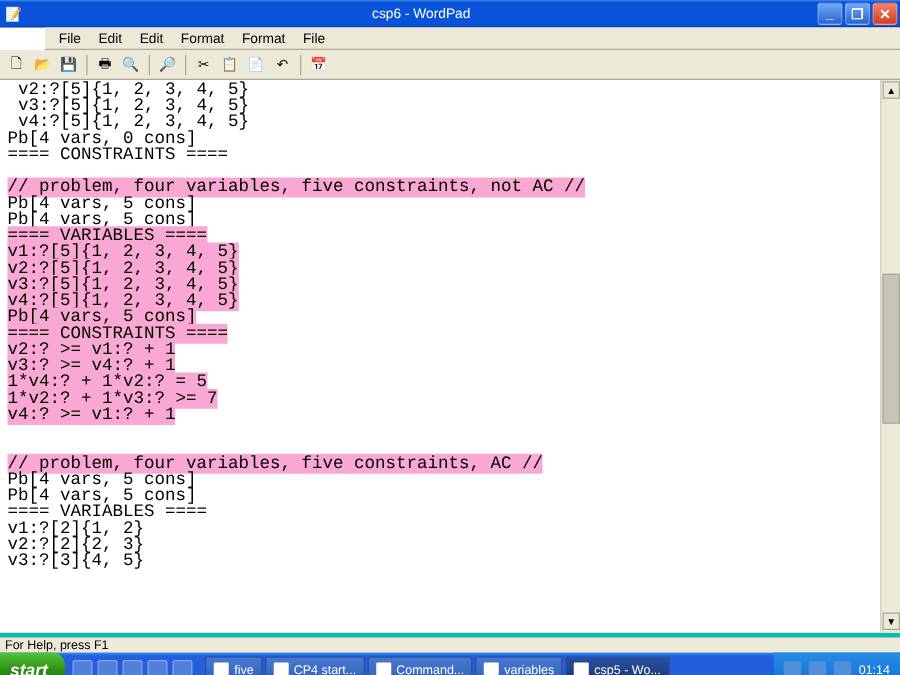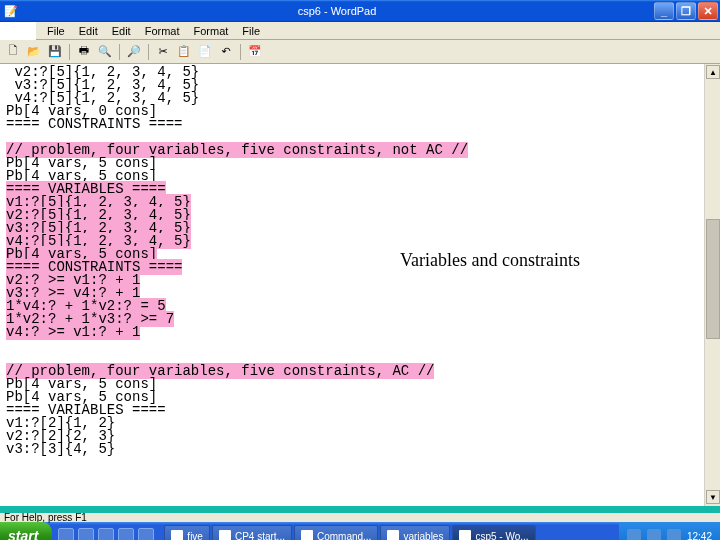--- a/index.html
+++ b/index.html
@@ -23,21 +23,21 @@
   .document { position: relative; width: 100%; height: 442px; background: #fff; overflow: hidden; }
   .doc-inner { position: absolute; left: 6px; top: 2px; right: 18px; font-family: "Courier New", monospace; font-size: 14px; line-height: 13px; white-space: pre; }
   .hl { background: #f9a8d4; }
   
   .annotation { position: absolute; left: 400px; top: 186px; font-family: Georgia, serif; font-size: 18px; color: #000; }
   
   .scrollbar { position: absolute; right: 0; top: 0; width: 16px; height: 100%; background: #ece9d8; border-left: 1px solid #d4d0c8; }
   .sbtn { width: 14px; height: 14px; margin: 1px; background: #ece9d8; border: 1px solid #aca899; display: flex; align-items: center; justify-content: center; font-size: 8px; }
   .sthumb { width: 14px; margin: 1px; background: #c8c4b8; border: 1px solid #aca899; }
   
-  .statusbar { height: 16px; background: #ece9d8; border-top: 7px solid #14b8a6; font-size: 10px; padding: 1px 4px; display: flex; align-items: center; }
+  .statusbar { height: 16px; background: #ece9d8; border-top: 4px solid #14b8a6; font-size: 10px; padding: 1px 4px; display: flex; align-items: center; }
   
   .taskbar { height: 28px; background: linear-gradient(to bottom, #3c8cf0, #245edb 10%, #245edb 90%, #163ca0); display: flex; align-items: center; }
   .start { height: 28px; padding: 0 14px 0 8px; background: linear-gradient(to bottom, #56c43a, #2a9014 50%, #1a7008); color: #fff; font-weight: bold; font-style: italic; font-size: 14px; display: flex; align-items: center; border-radius: 0 10px 10px 0; }
   .ql { display: flex; gap: 4px; padding: 0 6px; align-items: center; }
   .qlicon { width: 16px; height: 16px; background: #5080d8; border: 1px solid #80a8f0; border-radius: 2px; }
   .tasks { display: flex; gap: 2px; flex: 1; padding: 0 4px; align-items: center; overflow: hidden; }
   .task { height: 22px; background: linear-gradient(#4878d0, #3060b8); border: 1px solid #2850a0; border-radius: 2px; color: #fff; font-size: 10px; padding: 0 6px; display: flex; align-items: center; gap: 4px; max-width: 90px; overflow: hidden; white-space: nowrap; }
   .task.active { background: linear-gradient(#2850a0, #1a3870); }
   .task-icon { width: 12px; height: 12px; background: #fff; border-radius: 1px; flex-shrink: 0; }
   .tray { height: 28px; background: linear-gradient(#2a8ae8, #1070d0); padding: 0 8px; display: flex; align-items: center; gap: 6px; color: #fff; font-size: 10px; }
@@ -76,21 +76,20 @@
     <div class="tbtn">✂</div>
     <div class="tbtn">📋</div>
     <div class="tbtn">📄</div>
     <div class="tbtn">↶</div>
     <div class="tsep"></div>
     <div class="tbtn">📅</div>
   </div>
 
 <div class="document">
   <div class="doc-inner" id="docinner"><div> v2:?[5]{1, 2, 3, 4, 5}</div><div> v3:?[5]{1, 2, 3, 4, 5}</div><div> v4:?[5]{1, 2, 3, 4, 5}</div><div>Pb[4 vars, 0 cons]</div><div>==== CONSTRAINTS ====</div><div>&nbsp;</div><div><span class="hl">// problem, four variables, five constraints, not AC //</span></div><div>Pb[4 vars, 5 cons]</div><div>Pb[4 vars, 5 cons]</div><div><span class="hl">==== VARIABLES ====</span></div><div><span class="hl">v1:?[5]{1, 2, 3, 4, 5}</span></div><div><span class="hl">v2:?[5]{1, 2, 3, 4, 5}</span></div><div><span class="hl">v3:?[5]{1, 2, 3, 4, 5}</span></div><div><span class="hl">v4:?[5]{1, 2, 3, 4, 5}</span></div><div><span class="hl">Pb[4 vars, 5 cons]</span></div><div><span class="hl">==== CONSTRAINTS ====</span></div><div><span class="hl">v2:? &gt;= v1:? + 1</span></div><div><span class="hl">v3:? &gt;= v4:? + 1</span></div><div><span class="hl">1*v4:? + 1*v2:? = 5</span></div><div><span class="hl">1*v2:? + 1*v3:? &gt;= 7</span></div><div><span class="hl">v4:? &gt;= v1:? + 1</span></div><div>&nbsp;</div><div>&nbsp;</div><div><span class="hl">// problem, four variables, five constraints, AC //</span></div><div>Pb[4 vars, 5 cons]</div><div>Pb[4 vars, 5 cons]</div><div>==== VARIABLES ====</div><div>v1:?[2]{1, 2}</div><div>v2:?[2]{2, 3}</div><div>v3:?[3]{4, 5}</div></div>
-  <div class="annotation">Variables and constraints</div>
   <div class="scrollbar">
     <div class="sbtn">▲</div>
     <div class="sthumb" style="height:120px; margin-top:140px;"></div>
     <div class="sbtn" style="position:absolute;bottom:1px;">▼</div>
   </div>
 </div>
 
 <div class="statusbar">
   <span>For Help, press F1</span>
 </div>
@@ -123,15 +122,15 @@
       </div>
       <div class="task active">
         <div class="task-icon"></div>
         <span>csp5 - Wo...</span>
       </div>
     </div>
   <div class="tray">
     <div class="trayicon"></div>
     <div class="trayicon"></div>
     <div class="trayicon"></div>
-    <span>12:42</span>
+    <span>01:14</span>
   </div>
 </div>
 
 </body></html>

